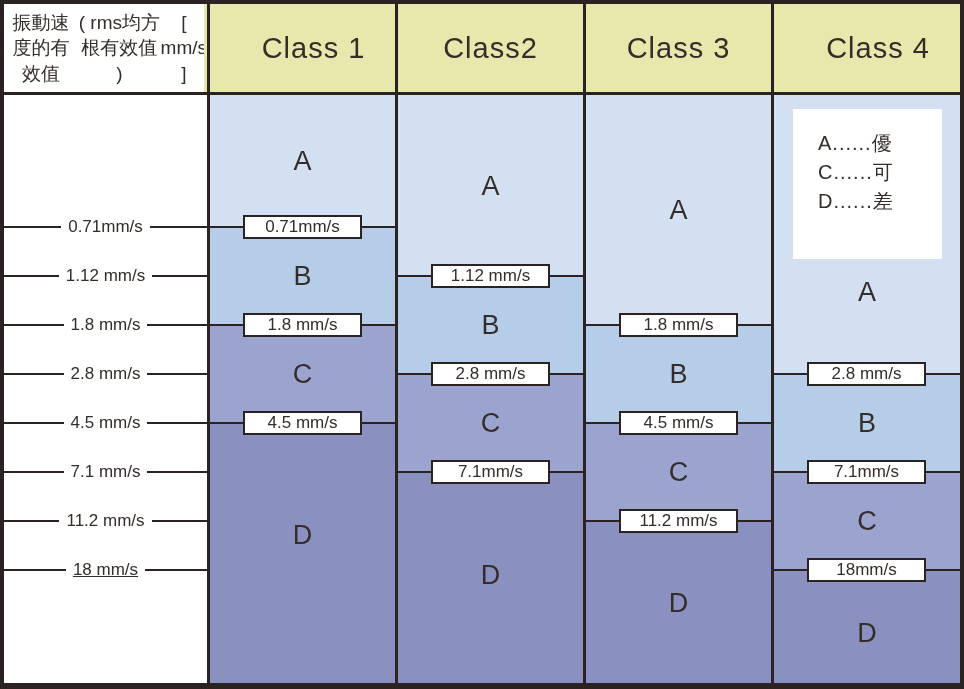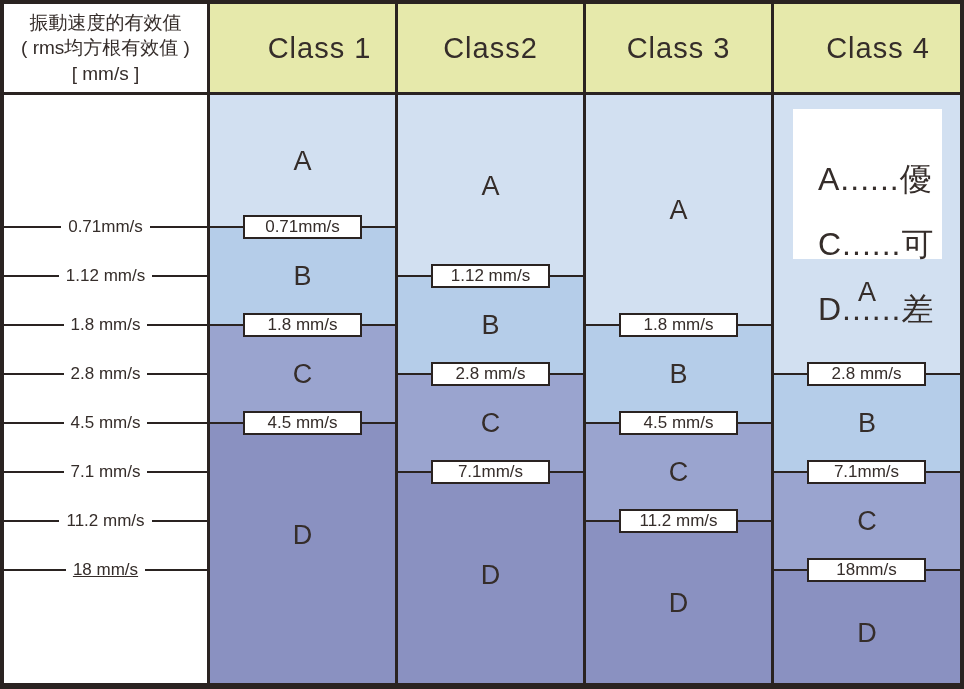--- a/index.html
+++ b/index.html
@@ -12,21 +12,21 @@
     position:relative;
     width:964px;height:689px;
     box-sizing:border-box;
     border:4px solid var(--line);
     border-bottom-width:6px;
     background:#ffffff;
     overflow:hidden;
   }
   .title-cell{
     position:absolute;left:0;top:0;width:203px;height:88px;
-    display:flex;flex-direction:column;align-items:center;justify-content:center;
+    display:flex;flex-direction:row;align-items:center;justify-content:center;
     text-align:center;font-size:19px;line-height:1.35;font-weight:500;
     background:#ffffff;
   }
   .hcell{
     position:absolute;top:0;height:88px;
     display:flex;align-items:center;justify-content:center;
     font-size:29px;letter-spacing:1px;
   }
   .divider-v{position:absolute;top:0;width:3px;height:679px;background:var(--line);}
   .divider-h{position:absolute;left:0;top:88px;width:956px;height:3px;background:var(--line);}
@@ -49,34 +49,34 @@
   .bbox{
     position:absolute;height:20px;z-index:3;
     background:#ffffff;border:2px solid var(--line);
     display:flex;align-items:center;justify-content:center;
     font-size:17px;white-space:nowrap;
   }
   .legend-box{
     position:absolute;background:#ffffff;z-index:4;
     box-sizing:border-box;padding:20px 0 0 25px;
   }
-  .legend-item{font-size:32px;line-height:29px;letter-spacing:1px;margin-top:36px;}
+  .legend-item{font-size:20px;line-height:29px;letter-spacing:1px;}
 </style>
 </head>
 <body>
 
 <div class="board">
   <div class="title-cell">
     <div>振動速度的有效值</div>
     <div>( rms均方根有效值 )</div>
     <div>[ mm/s ]</div>
   </div>
 
   <div id="class-headers">
-      <div class="hcell" style="left: 206px; width: 219px; background: rgb(230, 233, 171);">
+      <div class="hcell" style="left: 200px; width: 219px; background: rgb(230, 233, 171);">
         <div>Class 1</div>
       </div>
       <div class="hcell" style="left: 394px; width: 185px; background: rgb(230, 233, 171);">
         <div>Class2</div>
       </div>
       <div class="hcell" style="left: 582px; width: 185px; background: rgb(230, 233, 171);">
         <div>Class 3</div>
       </div>
       <div class="hcell" style="left: 770px; width: 208px; background: rgb(230, 233, 171);">
         <div>Class 4</div>

